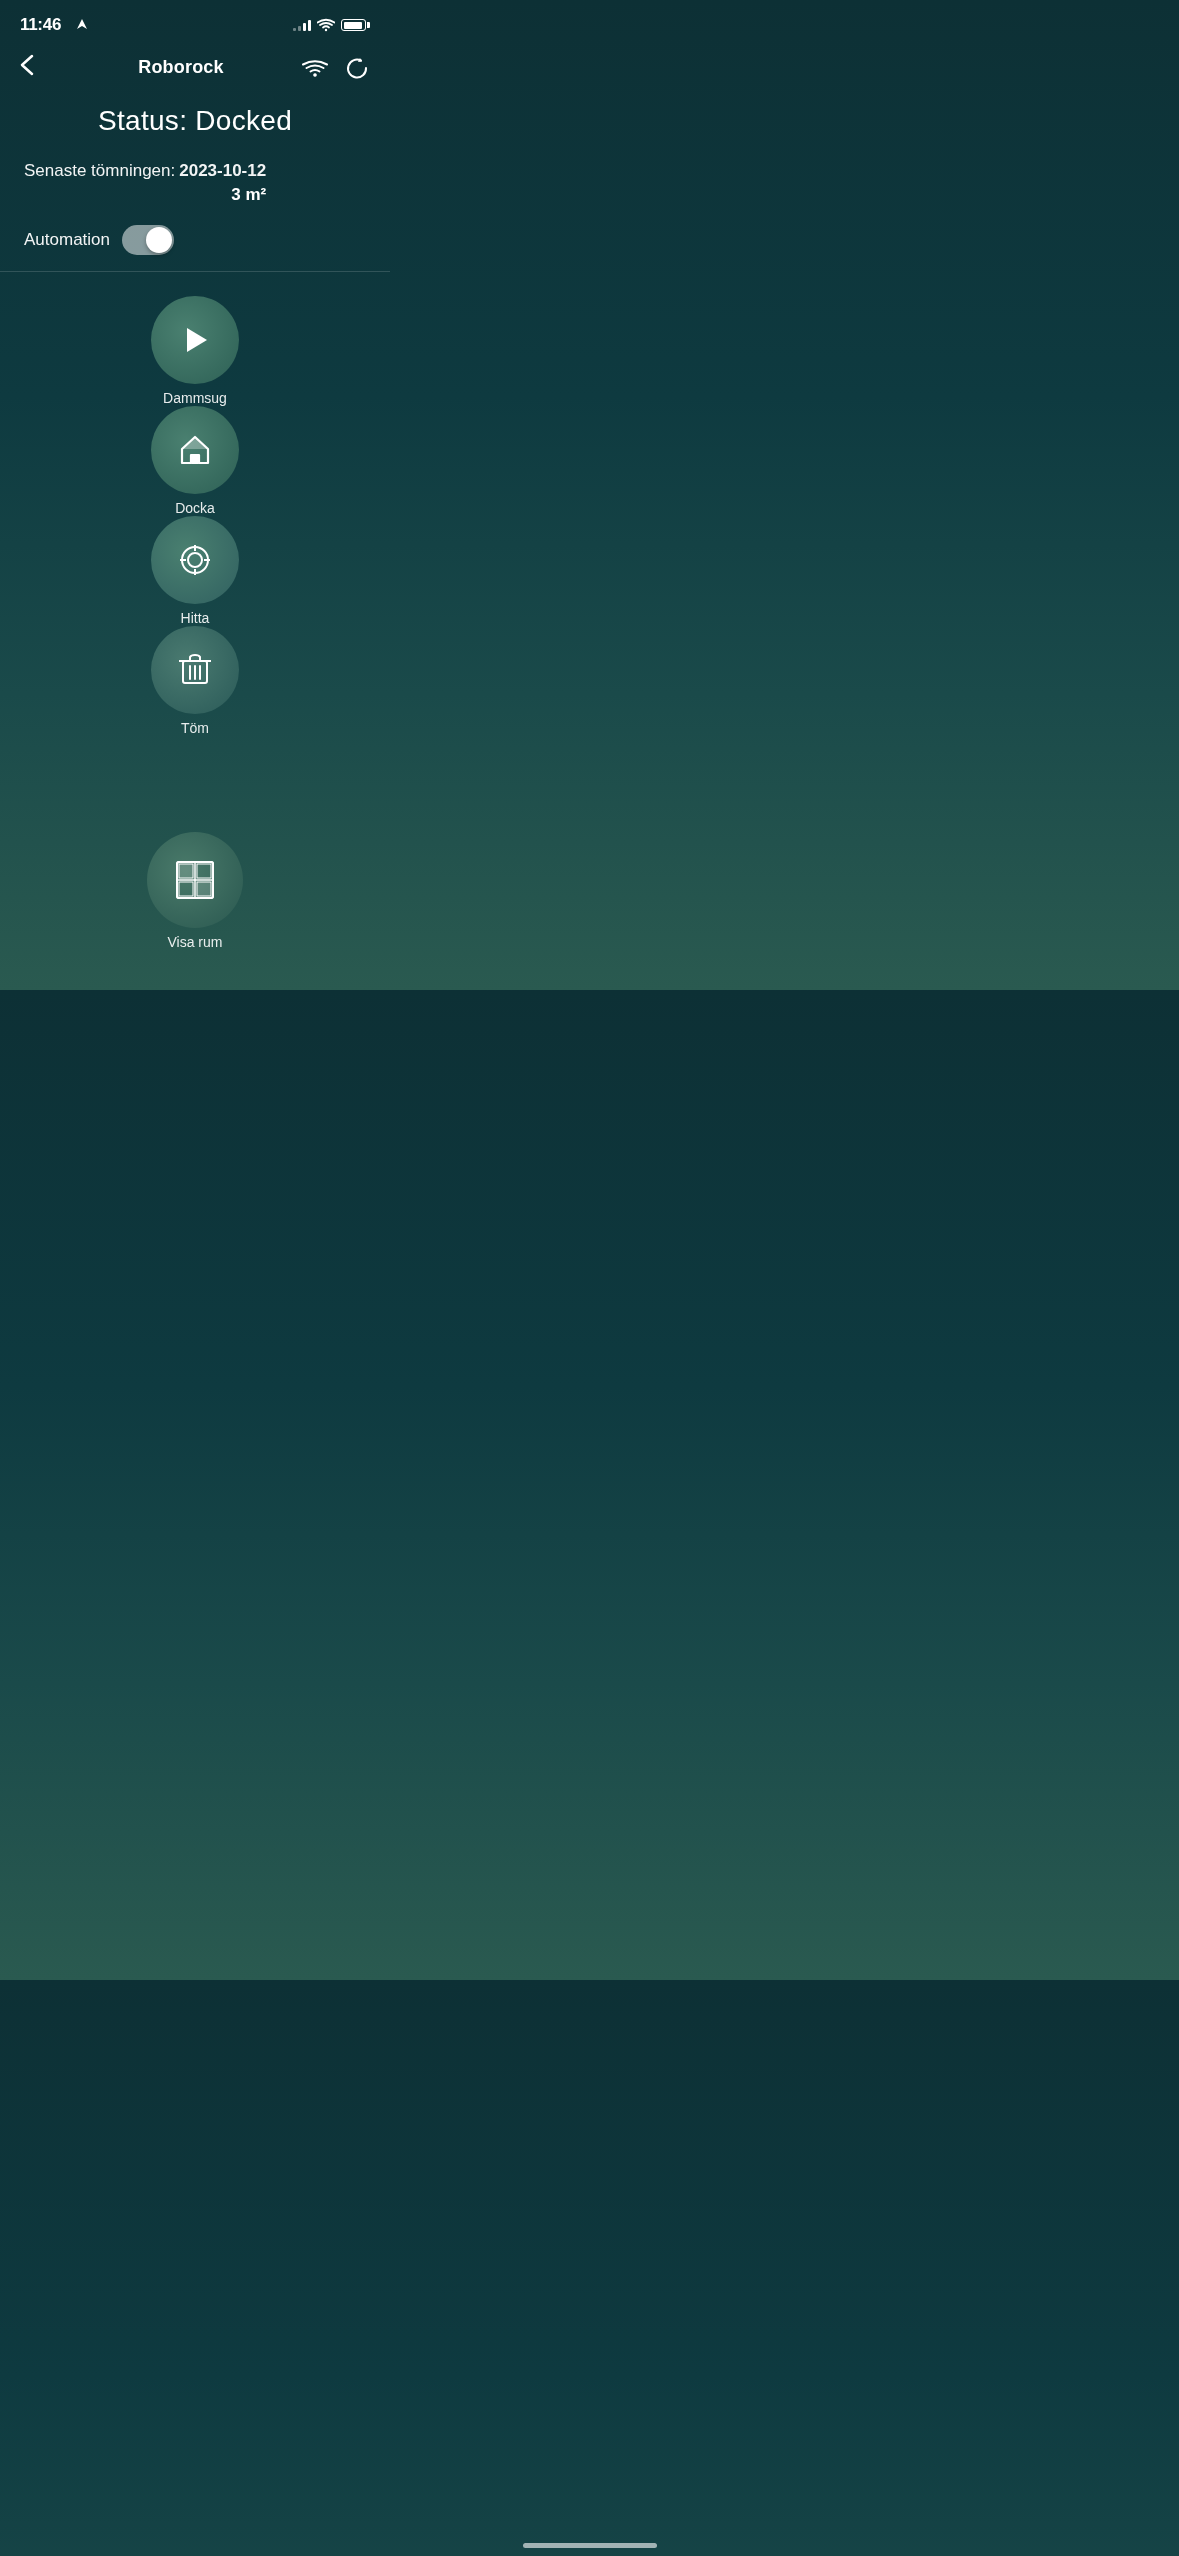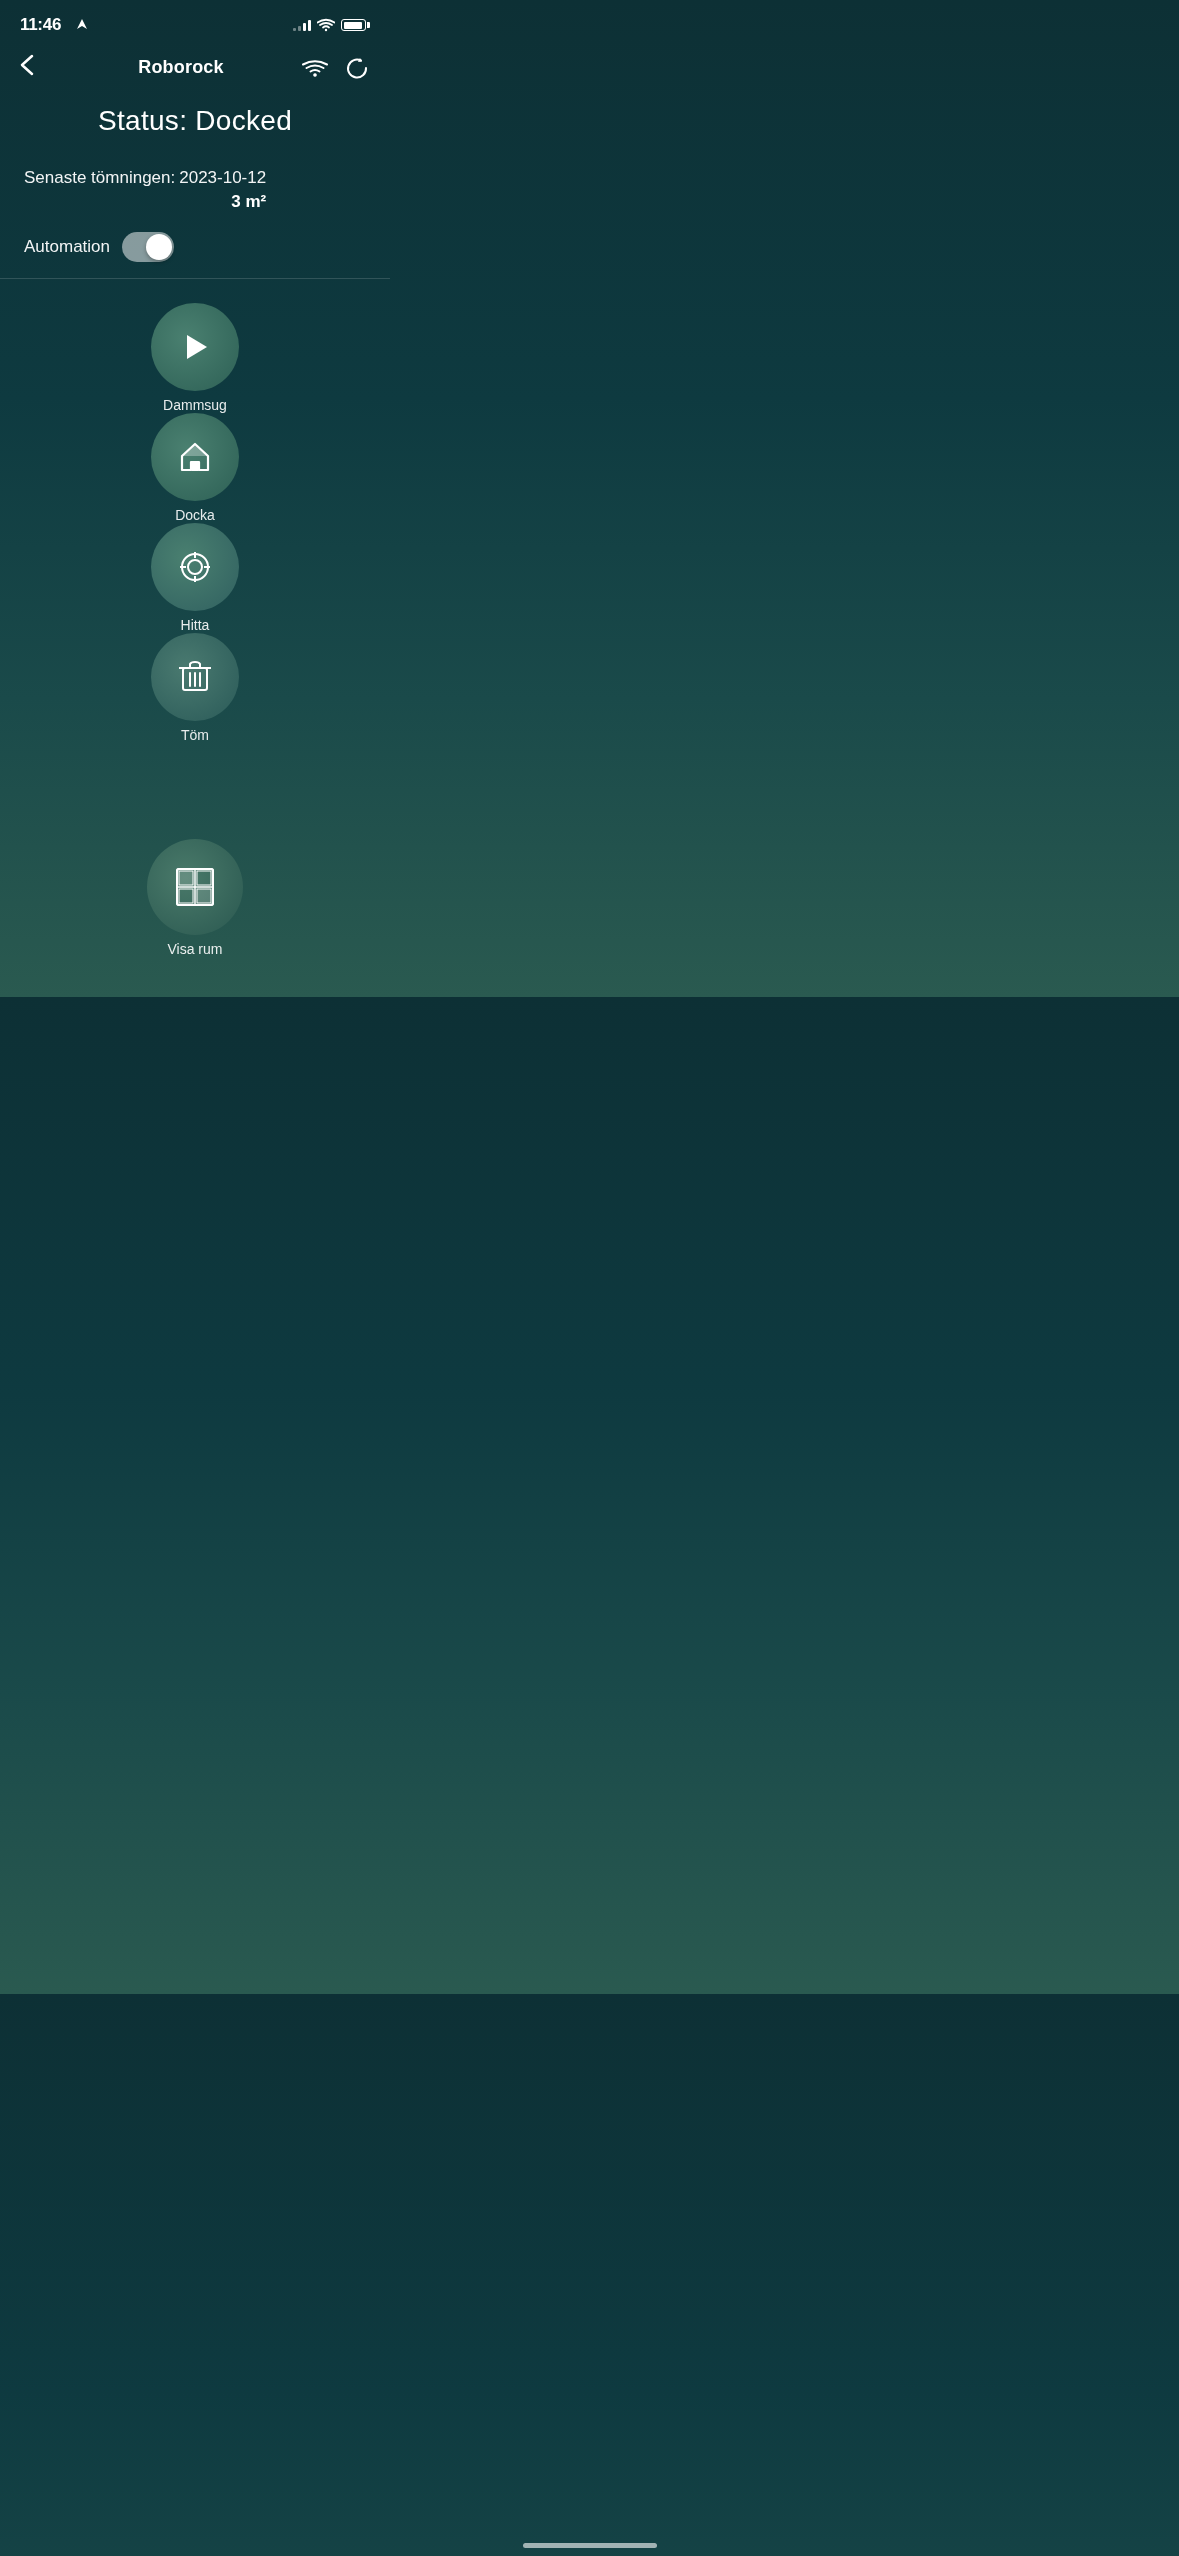--- a/index.html
+++ b/index.html
@@ -129,39 +129,39 @@
 
     
     .main-content {
       padding: 10px 24px 0;
     }
 
     .status-title {
       text-align: center;
       font-size: 28px;
       font-weight: 300;
-      margin-bottom: 31px;
+      margin-bottom: 24px;
       letter-spacing: 0.3px;
     }
 
     .info-row {
       display: flex;
       align-items: flex-start;
       margin-bottom: 4px;
     }
 
     .info-label {
       font-size: 17px;
       font-weight: 400;
       color: rgba(255,255,255,0.95);
     }
 
     .info-value {
       font-size: 17px;
-      font-weight: 400;
+      font-weight: 700;
       color: rgba(255,255,255,0.95);
       margin-left: 4px;
     }
 
     .last-clean-section {
       display: flex;
       align-items: flex-start;
       justify-content: space-between;
       margin-bottom: 8px;
     }

